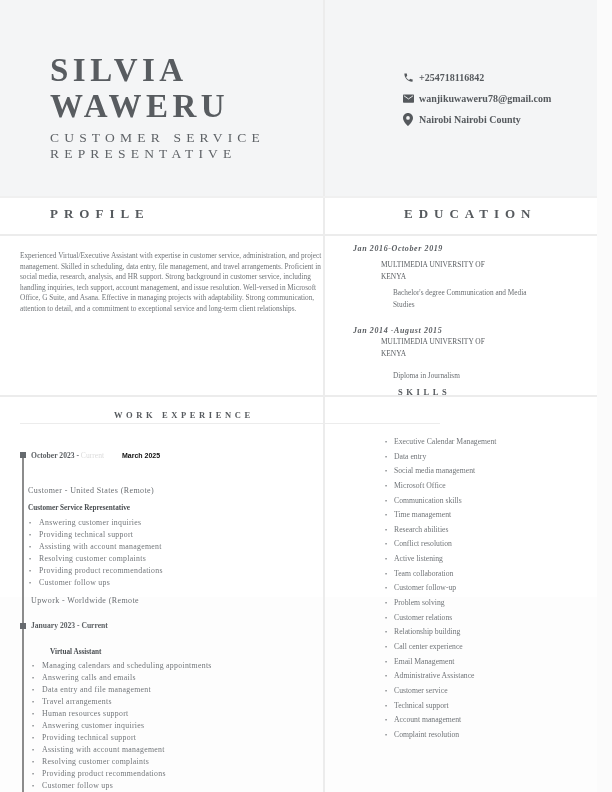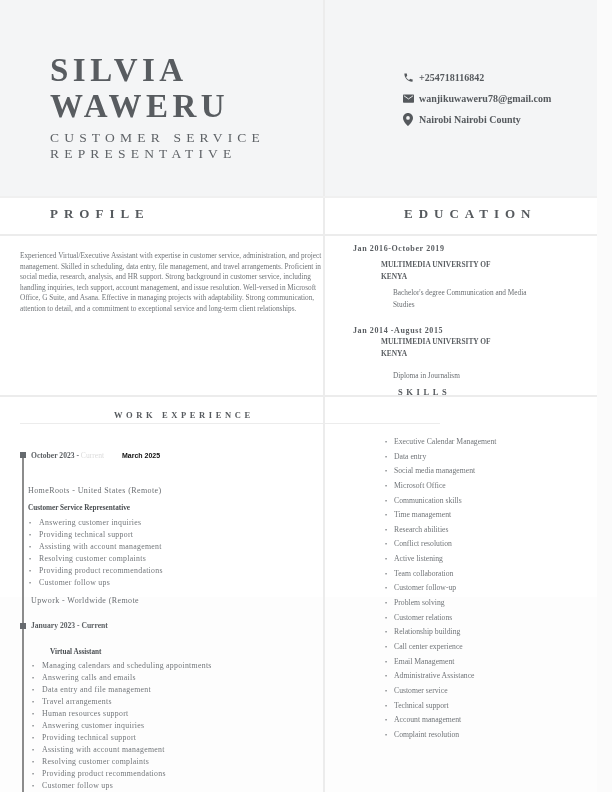--- a/index.html
+++ b/index.html
@@ -18,22 +18,22 @@
 
     .contact { position: absolute; left: 402px; font-size: 10px; font-weight: bold; color: #55595d; display: flex; align-items: center; }
     .contact .ic { width: 12px; height: 12px; margin-right: 5px; display: inline-flex; align-items: center; justify-content: center; }
     .contact svg { display: block; }
 
     .sec-title { position: absolute; font-size: 13px; font-weight: bold; letter-spacing: 6px; color: #55595d; }
     .sec-title.small { font-size: 8.5px; letter-spacing: 3.6px; }
 
     .profile-text { position: absolute; left: 20px; top: 251px; width: 305px; font-size: 7.3px; line-height: 10.5px; color: #707478; }
 
-    .edu-date { position: absolute; left: 353px; font-size: 8px; font-weight: bold; letter-spacing: 0.6px; color: #5a5e62; }
-    .edu-school { position: absolute; left: 381px; font-size: 7.4px; font-weight: bold; line-height: 12px; color: #5a5e62; width: 140px; }
+    .edu-date { position: absolute; left: 353px; font-size: 8px; font-weight: bold; letter-spacing: 0.6px; color: #5a5e62; font-style: italic; }
+    .edu-school { position: absolute; left: 381px; font-size: 7.4px; font-weight: normal; line-height: 12px; color: #5a5e62; width: 140px; }
     .edu-degree { position: absolute; left: 393px; font-size: 7.3px; line-height: 11.5px; color: #6a6e72; width: 170px; }
 
     .timeline { position: absolute; left: 22px; top: 455px; width: 1.5px; height: 337px; background: #8c8c8c; }
     .tl-marker { position: absolute; left: 20px; width: 6px; height: 6px; background: #666a6e; }
 
     .job-date { position: absolute; left: 31px; font-size: 7.6px; font-weight: bold; color: #5a5e62; white-space: nowrap; }
     .job-date .blur { color: #dcdcdc; font-weight: normal; }
     .job-date .end { font-family: "Liberation Sans", "DejaVu Sans", sans-serif; font-weight: bold; color: #111; font-size: 7px; margin-left: 16px; }
     .job-company { position: absolute; font-size: 8px; letter-spacing: 0.4px; color: #6a6e72; white-space: nowrap; }
     .job-title { position: absolute; font-size: 7.2px; font-weight: bold; color: #4a4e52; white-space: nowrap; }
@@ -122,21 +122,21 @@
 
   <div class="timeline"></div>
   <div class="tl-marker" style="top:452px;"></div>
   <div class="tl-marker" style="top:623px;"></div>
 
   <div class="job-date" style="top:451px;">
     <span>October 2023 -</span>
     <span class="blur">Current</span>
     <span class="end">March 2025</span>
   </div>
-  <div class="job-company" style="left:28px; top:486px;">HomeRoots - United States (Remote)</div>
+  <div class="job-company" style="left:28px; top:486px;">Customer - United States (Remote)</div>
   <div class="job-title" style="left:28px; top:504px;">Customer Service Representative</div>
   <ul class="bullets" style="left:29px; top:517px;">
     <li>Answering customer inquiries</li>
     <li>Providing technical support</li>
     <li>Assisting with account management</li>
     <li>Resolving customer complaints</li>
     <li>Providing product recommendations</li>
     <li>Customer follow ups</li>
   </ul>
 

